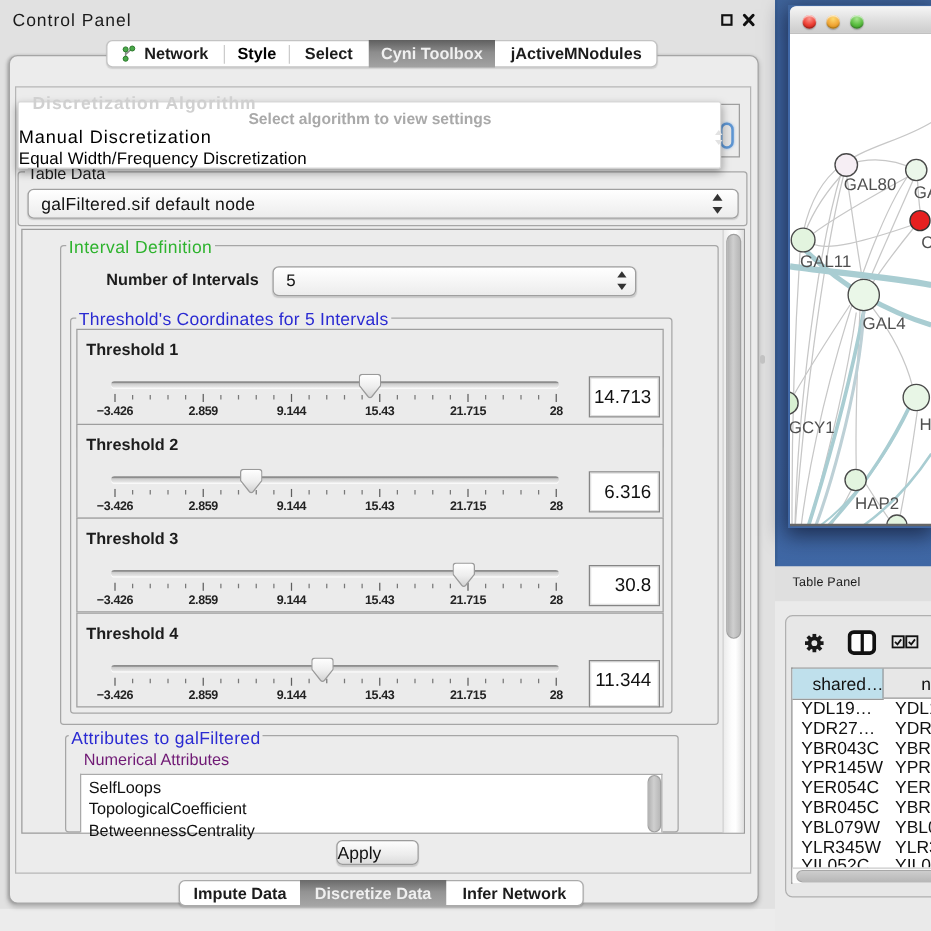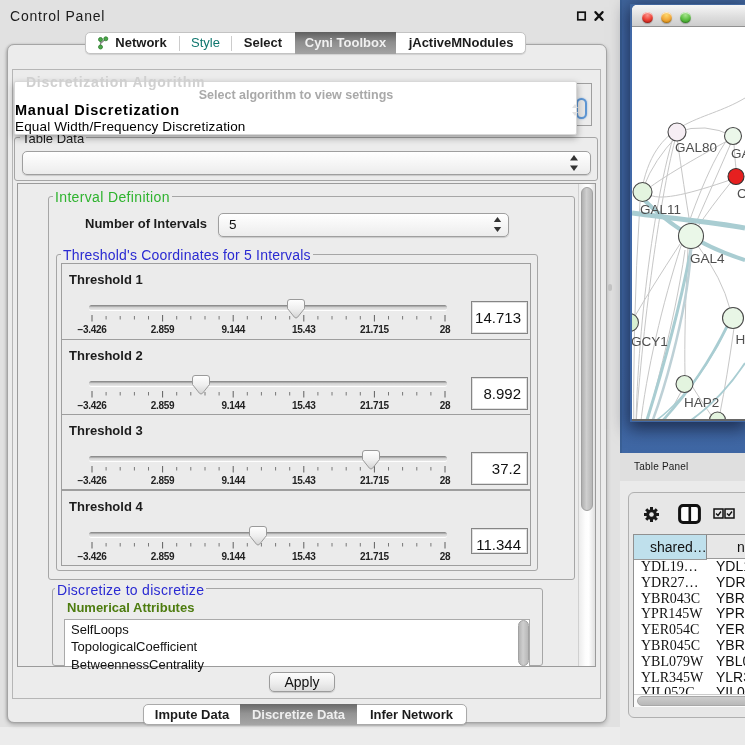--- a/index.html
+++ b/index.html
@@ -20,30 +20,31 @@
 <div class="abs" style="left:85px;top:32px;width:441px;height:22px;background:#fff;border:1px solid #c3c3c3;border-radius:5px;box-shadow:0 1px 1px rgba(0,0,0,.12);"></div>
 <div class="abs" style="left:179px;top:36px;width:1px;height:15px;background:#ccc;"></div>
 <div class="abs" style="left:231px;top:36px;width:1px;height:15px;background:#ccc;"></div>
 <svg class="abs" style="left:96px;top:36px" width="14" height="14" viewBox="0 0 14 14">
       <path d="M4.5 3.5 V11 M4.5 7.5 L9.5 3" stroke="#8a8a8a" stroke-width="1.2" fill="none"></path>
       <circle cx="4.5" cy="3.5" r="2" fill="#4aa84a" stroke="#2c7a2c" stroke-width=".8"></circle>
       <circle cx="9.8" cy="2.8" r="2" fill="#4aa84a" stroke="#2c7a2c" stroke-width=".8"></circle>
       <circle cx="4.5" cy="11" r="2" fill="#4aa84a" stroke="#2c7a2c" stroke-width=".8"></circle>
     </svg>
 <div class="abs" style="left:108px;top:32px;width:66px;font-size:13px;font-weight:bold;color:#1c1c1c;text-align:center;line-height:22px;">Network</div>
-<div class="abs" style="left:180px;top:32px;width:51px;font-size:13px;font-weight:normal;color:#0f766e;text-align:center;line-height:22px;">Style</div>
+<div class="abs" style="left:180px;top:32px;width:51px;font-size:13px;font-weight:bold;color:#000000;text-align:center;line-height:22px;">Style</div>
 <div class="abs" style="left:232px;top:32px;width:62px;font-size:13px;font-weight:bold;color:#1c1c1c;text-align:center;line-height:22px;">Select</div>
 <div class="abs" style="left:295px;top:32px;width:101px;height:22px;background:linear-gradient(180deg,#5f5f5f,#8d8d8d 45%,#a3a3a3);"></div>
 <div class="abs" style="left:397px;top:32px;width:128px;font-size:13px;font-weight:bold;color:#1c1c1c;text-align:center;line-height:22px;">jActiveMNodules</div>
 <div class="abs" style="left:295px;top:32px;width:101px;font-size:13px;font-weight:bold;color:#1c1c1c;text-align:center;line-height:22px;color:#f0f0f0;">Cyni Toolbox</div>
 <div class="abs" style="left:16px;top:83px;width:576px;height:43px;border:1px solid #9e9e9e;"></div>
 <div class="abs" style="left:576px;top:98px;width:11px;height:21px;border:2.5px solid #5d95d2;border-radius:5.5px;background:#e4e4e4;box-shadow:0 0 2px rgba(110,160,220,.8);"></div>
 <div class="abs" style="left:14px;top:137px;width:584px;height:44px;border:1px solid #a6a6a6;border-radius:3px;"></div>
 <div class="abs" style="left:20px;top:131px;font-size:13px;color:#1c1c1c;background:#ececec;padding:0 2px;">Table Data</div>
 <div class="abs" style="left:22px;top:151px;width:569px;height:24px;background:linear-gradient(#ffffff,#f2f2f2 70%,#ececec);border:1px solid #9f9f9f;border-radius:5px;box-shadow:0 1px 1px rgba(0,0,0,.15);"></div>
+<div class="abs" style="left:33px;top:151px;font-size:14px;letter-spacing:.25px;color:#111;line-height:25px;">galFiltered.sif default node</div>
 <svg class="abs" style="left:568px;top:154px" width="12" height="18" viewBox="0 0 12 18">
       <path d="M6 1 L10 6.5 H2 Z" fill="#333"></path>
       <path d="M6 17 L2 11.5 H10 Z" fill="#333"></path>
     </svg>
 <div class="abs" style="left:17px;top:183px;width:579px;height:484px;border:1px solid #9b9b9b;background:#ececec;"></div>
 <div class="abs" style="left:578px;top:184px;width:17px;height:482px;background:linear-gradient(90deg,#ececec,#fdfdfd 40%,#ffffff 60%,#e0e0e0);border-left:1px solid #d0d0d0;"></div>
 <div class="abs" style="left:581px;top:187px;width:12px;height:324px;background:linear-gradient(90deg,#b0b0b0,#cfcfcf 45%,#b6b6b6);border:1px solid #a0a0a0;border-radius:7px;"></div>
 <div class="abs" style="left:48px;top:196px;width:527px;height:384px;border:1px solid #a6a6a6;border-radius:3px;"></div>
 <div class="abs" style="left:53px;top:189px;font-size:14px;letter-spacing:.35px;color:#2eb32e;background:#ececec;padding:0 2px;">Interval Definition</div>
 <div class="abs" style="left:85px;top:216px;font-size:13px;font-weight:bold;color:#1c1c1c;">Number of Intervals</div>
@@ -144,21 +145,21 @@
 <svg style="position:absolute;left:130.4px;top:34.5px" width="18" height="20" viewBox="0 0 18 20">
         <defs>
           <linearGradient id="tg" x1="0" y1="0" x2="0" y2="1">
             <stop offset="0" stop-color="#ffffff"></stop>
             <stop offset=".55" stop-color="#ededed"></stop>
             <stop offset="1" stop-color="#d2d2d2"></stop>
           </linearGradient>
         </defs>
         <path d="M3 .5 H15 Q17.5 .5 17.5 3 V9.5 L10.6 18.2 Q9 20 7.4 18.2 L.5 9.5 V3 Q.5 .5 3 .5 Z" fill="url(#tg)" stroke="#9a9a9a" stroke-width="1"></path>
       </svg>
-<div style="position:absolute;left:409px;top:37px;width:57px;height:33px;background:#fff;border:1px solid #858585;box-shadow:inset 0 0 0 1px #e0e0e0;font-size:15px;color:#111;text-align:right;padding-right:6px;line-height:31px;">8.992</div>
+<div style="position:absolute;left:409px;top:37px;width:57px;height:33px;background:#fff;border:1px solid #858585;box-shadow:inset 0 0 0 1px #e0e0e0;font-size:15px;color:#111;text-align:right;padding-right:6px;line-height:31px;">6.316</div>
 </div>
 <div class="abs" style="left:61px;top:414px;width:470px;height:76px;border:1px solid #9e9e9e;background:#ebebeb;">
 <div style="position:absolute;left:7px;top:8px;font-size:13px;font-weight:bold;color:#1c1c1c;">Threshold 3</div>
 <div style="position:absolute;left:27px;top:41px;width:358px;height:5px;border-radius:3px;background:linear-gradient(180deg,#8d8d8d 0,#8d8d8d 1px,#cdcdcd 2px,#e9e9e9 100%);box-shadow:0 1px 0 rgba(255,255,255,.95);"></div>
 <svg width="359" height="8" viewBox="0 0 359 8" style="position:absolute;left:27px;top:51px">
         <line x1="3.0" y1="0" x2="3.0" y2="6.5" stroke="#5f5f5f" stroke-width="1"></line>
         <line x1="17.1" y1="1" x2="17.1" y2="4.5" stroke="#787878" stroke-width="1"></line>
         <line x1="31.2" y1="1" x2="31.2" y2="4.5" stroke="#787878" stroke-width="1"></line>
         <line x1="45.4" y1="1" x2="45.4" y2="4.5" stroke="#787878" stroke-width="1"></line>
         <line x1="59.5" y1="1" x2="59.5" y2="4.5" stroke="#787878" stroke-width="1"></line>
@@ -193,21 +194,21 @@
 <svg style="position:absolute;left:299.9px;top:34.5px" width="18" height="20" viewBox="0 0 18 20">
         <defs>
           <linearGradient id="tg" x1="0" y1="0" x2="0" y2="1">
             <stop offset="0" stop-color="#ffffff"></stop>
             <stop offset=".55" stop-color="#ededed"></stop>
             <stop offset="1" stop-color="#d2d2d2"></stop>
           </linearGradient>
         </defs>
         <path d="M3 .5 H15 Q17.5 .5 17.5 3 V9.5 L10.6 18.2 Q9 20 7.4 18.2 L.5 9.5 V3 Q.5 .5 3 .5 Z" fill="url(#tg)" stroke="#9a9a9a" stroke-width="1"></path>
       </svg>
-<div style="position:absolute;left:409px;top:37px;width:57px;height:33px;background:#fff;border:1px solid #858585;box-shadow:inset 0 0 0 1px #e0e0e0;font-size:15px;color:#111;text-align:right;padding-right:6px;line-height:31px;">37.2</div>
+<div style="position:absolute;left:409px;top:37px;width:57px;height:33px;background:#fff;border:1px solid #858585;box-shadow:inset 0 0 0 1px #e0e0e0;font-size:15px;color:#111;text-align:right;padding-right:6px;line-height:31px;">30.8</div>
 </div>
 <div class="abs" style="left:61px;top:490px;width:470px;height:76px;border:1px solid #9e9e9e;background:#ebebeb;">
 <div style="position:absolute;left:7px;top:8px;font-size:13px;font-weight:bold;color:#1c1c1c;">Threshold 4</div>
 <div style="position:absolute;left:27px;top:41px;width:358px;height:5px;border-radius:3px;background:linear-gradient(180deg,#8d8d8d 0,#8d8d8d 1px,#cdcdcd 2px,#e9e9e9 100%);box-shadow:0 1px 0 rgba(255,255,255,.95);"></div>
 <svg width="359" height="8" viewBox="0 0 359 8" style="position:absolute;left:27px;top:51px">
         <line x1="3.0" y1="0" x2="3.0" y2="6.5" stroke="#5f5f5f" stroke-width="1"></line>
         <line x1="17.1" y1="1" x2="17.1" y2="4.5" stroke="#787878" stroke-width="1"></line>
         <line x1="31.2" y1="1" x2="31.2" y2="4.5" stroke="#787878" stroke-width="1"></line>
         <line x1="45.4" y1="1" x2="45.4" y2="4.5" stroke="#787878" stroke-width="1"></line>
         <line x1="59.5" y1="1" x2="59.5" y2="4.5" stroke="#787878" stroke-width="1"></line>
@@ -242,42 +243,42 @@
 <svg style="position:absolute;left:186.9px;top:34.5px" width="18" height="20" viewBox="0 0 18 20">
         <defs>
           <linearGradient id="tg" x1="0" y1="0" x2="0" y2="1">
             <stop offset="0" stop-color="#ffffff"></stop>
             <stop offset=".55" stop-color="#ededed"></stop>
             <stop offset="1" stop-color="#d2d2d2"></stop>
           </linearGradient>
         </defs>
         <path d="M3 .5 H15 Q17.5 .5 17.5 3 V9.5 L10.6 18.2 Q9 20 7.4 18.2 L.5 9.5 V3 Q.5 .5 3 .5 Z" fill="url(#tg)" stroke="#9a9a9a" stroke-width="1"></path>
       </svg>
-<div style="position:absolute;left:409px;top:37px;width:57px;height:26px;background:#fff;border:1px solid #858585;box-shadow:inset 0 0 0 1px #e0e0e0;font-size:15px;color:#111;text-align:right;padding-right:6px;line-height:31px;">11.344</div>
+<div style="position:absolute;left:409px;top:37px;width:57px;height:38px;background:#fff;border:1px solid #858585;box-shadow:inset 0 0 0 1px #e0e0e0;font-size:15px;color:#111;text-align:right;padding-right:6px;line-height:31px;">11.344</div>
 </div>
 <div class="abs" style="left:52px;top:588px;width:491px;height:78px;border:1px solid #a6a6a6;border-radius:3px;"></div>
-<div class="abs" style="left:55px;top:582px;font-size:14px;letter-spacing:.3px;color:#2a2ad2;background:#ececec;padding:0 2px;">Discretize to discretize</div>
-<div class="abs" style="left:67px;top:600px;font-size:13px;font-weight:bold;color:#4d7c0f;">Numerical Attributes</div>
+<div class="abs" style="left:55px;top:582px;font-size:14px;letter-spacing:.3px;color:#2a2ad2;background:#ececec;padding:0 2px;">Attributes to galFiltered</div>
+<div class="abs" style="left:67px;top:600px;font-size:13px;font-weight:normal;color:#701a75;">Numerical Attributes</div>
 <div class="abs" style="left:64px;top:619px;width:466px;height:47px;background:#fff;border:1px solid #aaa;border-bottom:none;overflow:hidden;"></div>
 <div class="abs" style="left:71px;top:620.5px;font-size:13px;color:#111;line-height:17.7px;">SelfLoops<br>TopologicalCoefficient<br>BetweennessCentrality</div>
 <div class="abs" style="left:518px;top:620px;width:11px;height:46px;background:linear-gradient(90deg,#b4b4b4,#cfcfcf 45%,#b8b8b8);border:1px solid #a2a2a2;border-radius:6px;"></div>
-<div class="abs" style="left:269px;top:671.5px;width:66px;height:20px;background:linear-gradient(#fdfdfd,#ececec 60%,#dcdcdc);border:1px solid #9c9c9c;border-radius:5px;font-size:14px;color:#111;text-align:center;line-height:18px;box-shadow:0 1px 1px rgba(0,0,0,.15);">Apply</div>
+<div class="abs" style="left:269px;top:671.5px;width:66px;height:20px;background:linear-gradient(#fdfdfd,#ececec 60%,#dcdcdc);border:1px solid #9c9c9c;border-radius:5px;font-size:14px;color:#111;line-height:18px;box-shadow:0 1px 1px rgba(0,0,0,.15);">Apply</div>
 <div class="abs" style="left:143px;top:704px;width:324px;height:21px;background:#fff;border:1px solid #aaa;border-radius:5px;box-shadow:0 1px 1px rgba(0,0,0,.12);"></div>
 <div class="abs" style="left:144px;top:704px;width:96px;font-size:13px;font-weight:bold;color:#1c1c1c;text-align:center;line-height:21px;">Impute Data</div>
 <div class="abs" style="left:240px;top:704px;width:117px;height:21px;background:linear-gradient(180deg,#6a6a6a,#939393 45%,#a6a6a6);"></div>
 <div class="abs" style="left:240px;top:704px;width:117px;font-size:13px;font-weight:bold;color:#1c1c1c;text-align:center;line-height:21px;color:#efefef;">Discretize Data</div>
 <div class="abs" style="left:357px;top:704px;width:109px;font-size:13px;font-weight:bold;color:#1c1c1c;text-align:center;line-height:21px;">Infer Network</div>
 <div class="abs" style="left:14px;top:81px;width:563px;height:54px;background:#fff;border:1px solid #d8d8d8;border-radius:2px;box-shadow:0 3px 7px rgba(0,0,0,.35);"></div>
 <div class="abs" style="left:26px;top:74px;font-size:14px;font-weight:bold;letter-spacing:.75px;color:#d0d0d0;">Discretization Algorithm</div>
 <div class="abs" style="left:195px;top:88px;width:202px;text-align:center;font-size:12.5px;font-weight:bold;color:#a9a9a9;">Select algorithm to view settings</div>
 <svg class="abs" style="left:570px;top:103px" width="10" height="14" viewBox="0 0 10 14">
       <path d="M5 1 L8 5 H2 Z" fill="#e2e2e2"></path>
       <path d="M5 13 L2 9 H8 Z" fill="#e2e2e2"></path>
     </svg>
-<div class="abs" style="left:15px;top:101.5px;font-size:14.5px;font-weight:bold;color:#000;letter-spacing:.75px;">Manual Discretization</div>
+<div class="abs" style="left:15px;top:101.5px;font-size:14.5px;font-weight:normal;color:#000;letter-spacing:.75px;">Manual Discretization</div>
 <div class="abs" style="left:15px;top:119px;font-size:13.5px;color:#000;letter-spacing:.15px;">Equal Width/Frequency Discretization</div>
 <div class="abs" style="left:620px;top:0;width:125px;height:454px;background:#3a6096;"></div>
 <div class="abs" style="left:622px;top:0;width:123px;height:454px;background:linear-gradient(180deg,#40659c 0%,#4169a8 8%,#4169a8 80%,#3f67a4 100%);"></div>
 <div class="abs" style="left:630px;top:4px;width:115px;height:418px;box-shadow:0 5px 16px 2px rgba(10,15,35,.65);"></div>
 <div class="abs" style="left:632px;top:5px;width:113px;height:415px;background:#fff;border-radius:5px 0 0 0;"></div>
 <div class="abs" style="left:632px;top:5px;width:113px;height:22px;background:linear-gradient(#f6f6f6,#dedede 55%,#cdcdcd);border-radius:5px 0 0 0;border-bottom:1px solid #919191;"></div>
 <div class="abs" style="left:642.0px;top:12px;width:11px;height:11px;border-radius:50%;background:radial-gradient(circle at 50% 28%,#fa958d 0%,#ee4136 50%,#ad120b 100%);box-shadow:inset 0 1px 1px rgba(255,255,255,.8),inset 0 -1px 1px rgba(0,0,0,.25),0 1px 1px rgba(0,0,0,.25);"></div>
 <div class="abs" style="left:660.5px;top:12px;width:11px;height:11px;border-radius:50%;background:radial-gradient(circle at 50% 28%,#fdd96e 0%,#f2a93a 50%,#cc8400 100%);box-shadow:inset 0 1px 1px rgba(255,255,255,.8),inset 0 -1px 1px rgba(0,0,0,.25),0 1px 1px rgba(0,0,0,.25);"></div>
 <div class="abs" style="left:679.5px;top:12px;width:11px;height:11px;border-radius:50%;background:radial-gradient(circle at 50% 28%,#a8e58f 0%,#5cbf42 50%,#2f8f1f 100%);box-shadow:inset 0 1px 1px rgba(255,255,255,.8),inset 0 -1px 1px rgba(0,0,0,.25),0 1px 1px rgba(0,0,0,.25);"></div>
 <svg class="abs" style="left:632px;top:28px" width="113" height="392" viewBox="0 0 113 392">
@@ -363,21 +364,21 @@
     </svg>
 <svg class="abs" style="left:723.5px;top:508px" width="11" height="11" viewBox="0 0 11 11">
       <rect x="1" y="1" width="9" height="9" fill="none" stroke="#111" stroke-width="1.5"></rect>
       <path d="M3 5.5 L5 7.5 L8 3.5" fill="none" stroke="#111" stroke-width="1.4"></path>
     </svg>
 <div class="abs" style="left:633px;top:534px;width:112px;height:173px;background:#fff;border:1px solid #909090;border-right:none;"></div>
 <div class="abs" style="left:634px;top:535px;width:73px;height:24px;background:#bfe0ec;border-right:1px solid #8a8a8a;font-size:14px;color:#111;text-align:center;line-height:24px;padding-left:16px;">shared…</div>
 <div class="abs" style="left:707px;top:535px;width:38px;height:24px;background:#e7e7e7;border-bottom:1px solid #9a9a9a;font-size:14px;color:#111;padding-left:30px;line-height:24px;">na</div>
 <div class="abs" style="left:634px;top:559px;width:73px;height:1px;background:#9a9a9a;"></div>
 <div class="abs" style="left:633px;top:560px;width:112px;height:134px;overflow:hidden;"></div>
-<div class="abs" style="left:641px;top:559px;font-size:14px;color:#111;line-height:15.8px;height:135px;overflow:hidden;width:70px;font-family:Liberation Serif, serif;">
+<div class="abs" style="left:641px;top:559px;font-size:14px;color:#111;line-height:15.8px;height:135px;overflow:hidden;width:70px;">
       <div style="height:15.8px;">YDL19…</div>
       <div style="height:15.8px;">YDR27…</div>
       <div style="height:15.8px;">YBR043C</div>
       <div style="height:15.8px;">YPR145W</div>
       <div style="height:15.8px;">YER054C</div>
       <div style="height:15.8px;">YBR045C</div>
       <div style="height:15.8px;">YBL079W</div>
       <div style="height:15.8px;">YLR345W</div>
       <div style="height:15.8px;">YIL052C</div>
     </div>

